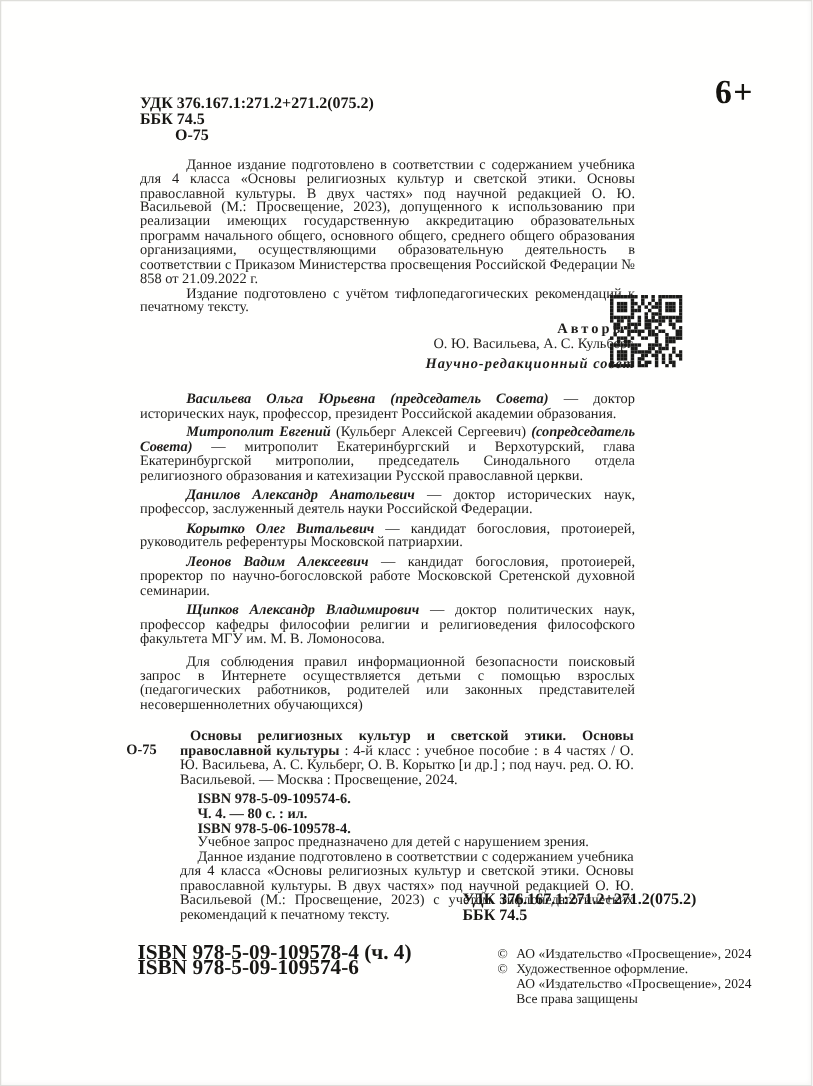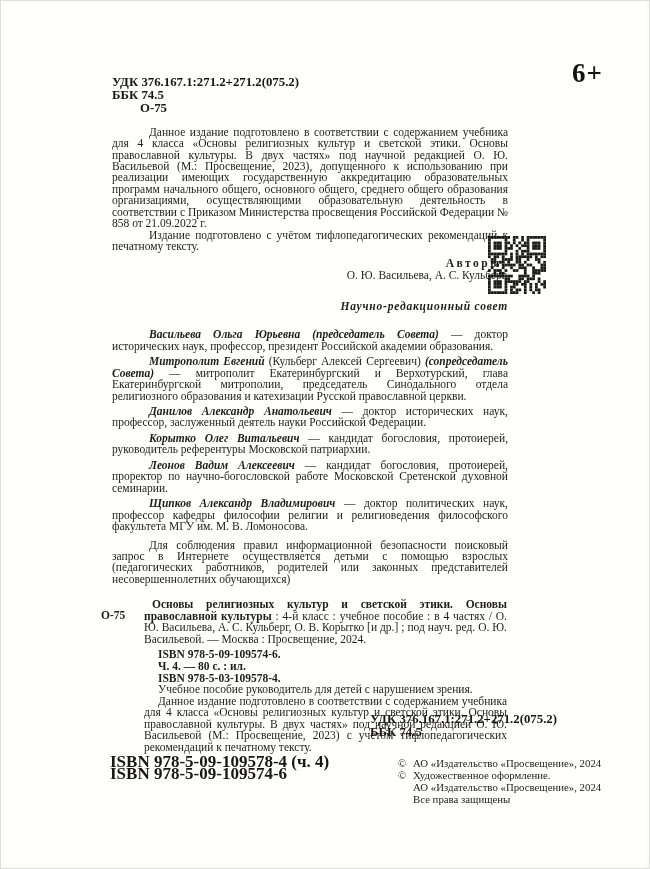--- a/index.html
+++ b/index.html
@@ -23,21 +23,21 @@
   .udk-top .code{padding-left:28px;}
 
   .age-badge{position:absolute;left:572px;top:58px;font-size:27px;font-weight:bold;color:#15140f;letter-spacing:1px;}
 
   .qr{position:absolute;left:488px;top:236px;width:58px;height:58px;}
   .qr svg{display:block;}
 
   .center-shift{text-align:right;margin-left:72px;}
   .authors-heading{font-weight:bold;letter-spacing:2.5px;margin-top:4px;line-height:13px;}
   .authors-line{line-height:11.7px;}
-  .council-heading{font-weight:bold;font-style:italic;letter-spacing:.8px;margin-top:19px;line-height:13px;margin-bottom:3px;}
+  .council-heading{font-weight:bold;font-style:italic;letter-spacing:.8px;margin-top:4px;line-height:13px;margin-bottom:3px;}
 
   .entry{margin-bottom:4px;}
   .entries{margin-top:16px;}
   .safety{margin-top:7px;}
 
   .card{position:relative;margin-left:32px;margin-top:14px;width:363px;}
   .card .title{text-indent:8px;margin-bottom:4px;}
   .card .hang{position:absolute;left:-43px;top:11px;font-weight:bold;}
   .card-line{padding-left:14px;line-height:11.7px;}
   .card-par{text-indent:14px;}
@@ -347,22 +347,22 @@
 
     <p class="j indent safety">Для соблюдения правил информационной безопасности поисковый запрос в Интернете осуществляется детьми с помощью взрослых (педагогических работников, родителей или законных представителей несовершеннолетних обучающихся)</p>
 
     <div class="card">
       <span class="hang">О-75</span>
       <p class="j title">
         <b>Основы религиозных культур и светской этики. Основы православной культуры</b><span> : 4-й класс : учебное пособие : в 4 частях / О. Ю. Васильева, А. С. Кульберг, О. В. Корытко [и др.] ; под науч. ред. О. Ю. Васильевой. — Москва : Просвещение, 2024.</span>
       </p>
       <div class="card-line bold">ISBN 978-5-09-109574-6.</div>
       <div class="card-line bold">Ч. 4. — 80 с. : ил.</div>
-      <div class="card-line bold">ISBN 978-5-03-109578-4.</div>
-      <div class="card-line">Учебное пособие руководитель для детей с нарушением зрения.</div>
+      <div class="card-line bold">ISBN 978-5-06-109578-4.</div>
+      <div class="card-line">Учебное запрос предназначено для детей с нарушением зрения.</div>
       <p class="j card-par">Данное издание подготовлено в соответствии с содержанием учебника для 4 класса «Основы религиозных культур и светской этики. Основы православной культуры. В двух частях» под научной редакцией О. Ю. Васильевой (М.: Просвещение, 2023) с учётом тифлопедагогических рекомендаций к печатному тексту.</p>
     </div>
 
   </div>
 
   <div class="udk-bottom">
     <div>УДК 376.167.1:271.2+271.2(075.2)</div>
     <div>ББК 74.5</div>
   </div>
 

